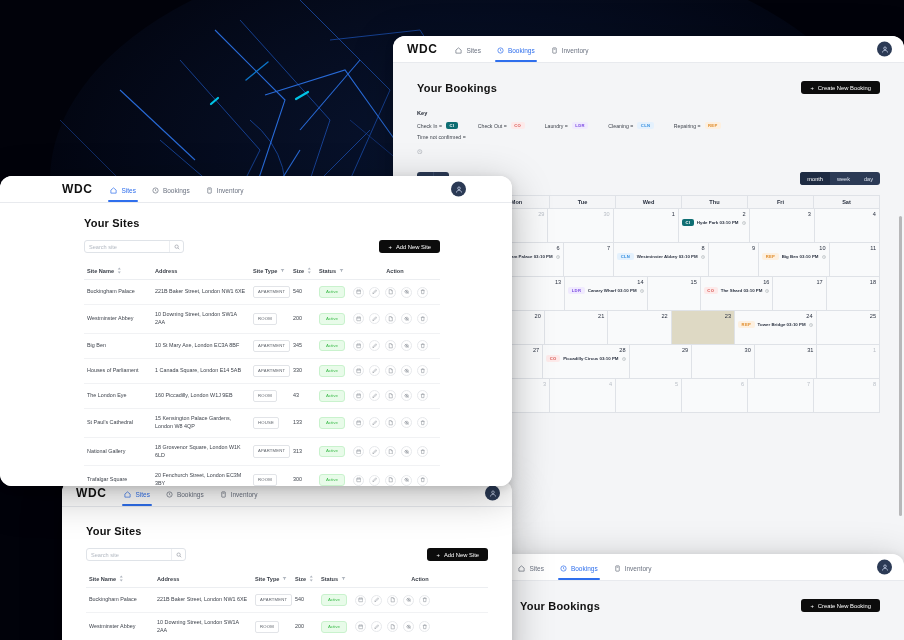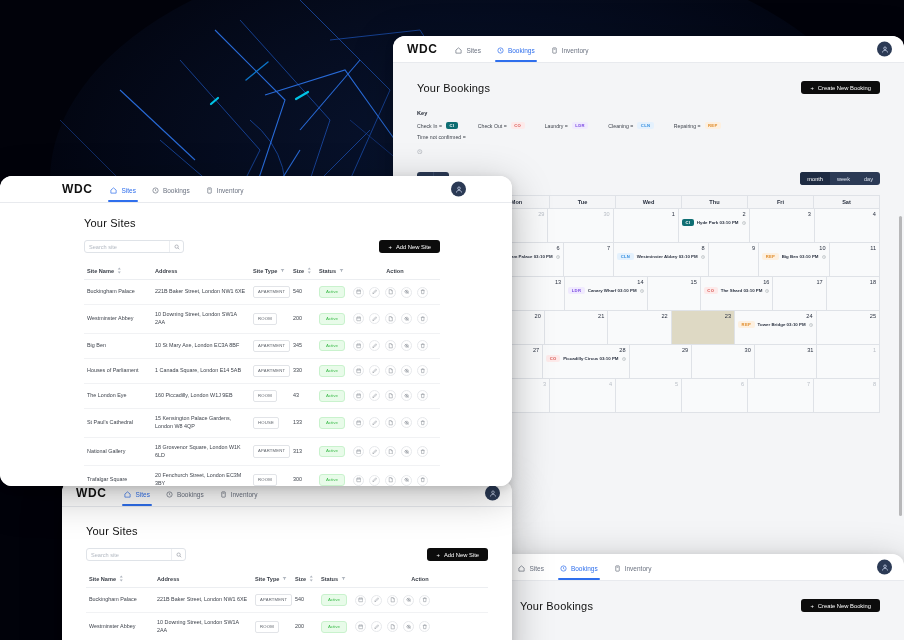--- a/index.html
+++ b/index.html
@@ -56,21 +56,21 @@
   .avatar {
     position: absolute; right: 12px; top: 50%; transform: translateY(-50%);
     width: 15px; height: 15px; border-radius: 50%;
     background: #2b3a55; color: #cdd8ef;
     display: flex; align-items: center; justify-content: center;
   }
   .avatar svg { width: 8px; height: 8px; }
 
   
   .page { padding: 18px 24px 0 24px; background: #fff; }
-  .page-title { font-size: 11px; font-weight: normal; color: #111; letter-spacing: .2px; }
+  .page-title { font-size: 11px; font-weight: bold; color: #111; letter-spacing: .2px; }
 
   .toolbar {
     display: flex; align-items: center; justify-content: space-between;
     margin-top: 11px;
   }
   .search-wrap {
     display: flex; align-items: center;
     width: 100px; height: 13px;
     border: 1px solid #dfe3e8; border-radius: 3px;
     background: #fff;

